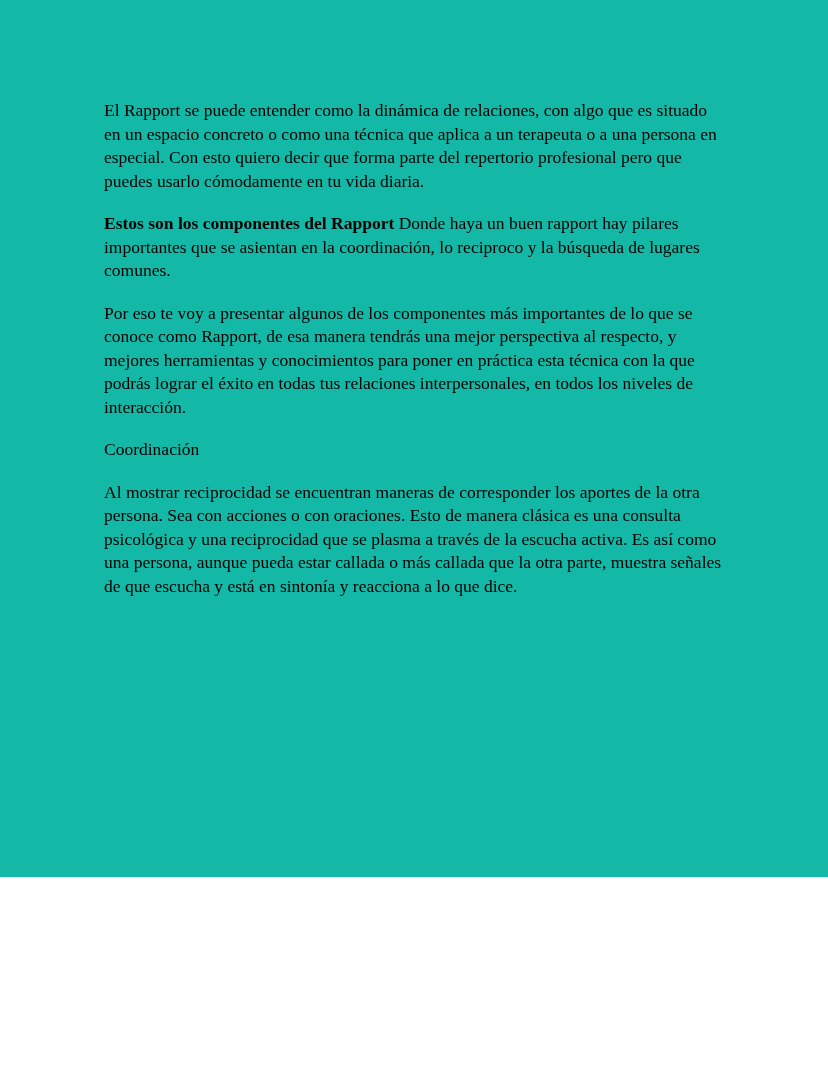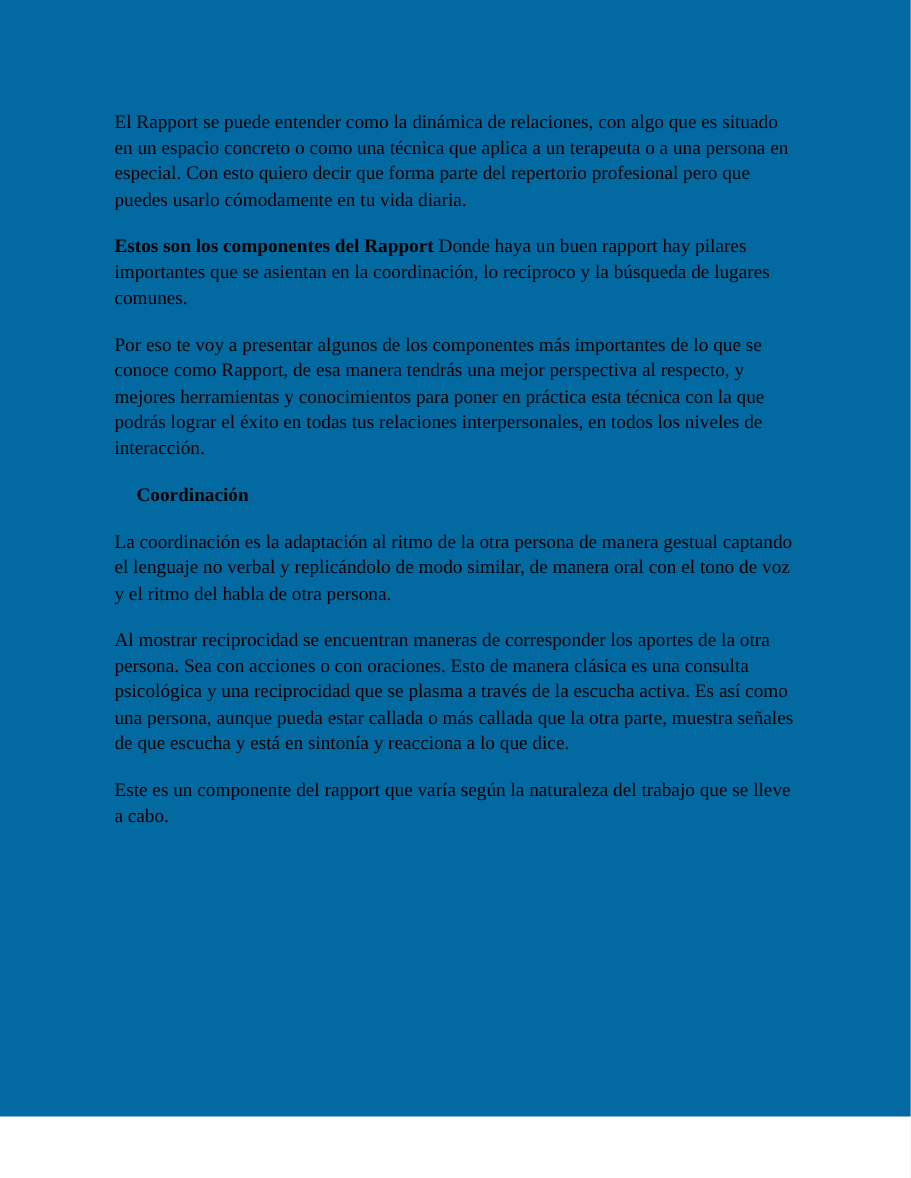--- a/index.html
+++ b/index.html
@@ -10,56 +10,53 @@
   body {
     width: 828px;
     height: 1071px;
     overflow: hidden;
     font-family: "Liberation Serif", serif;
     color: #000000;
   }
   .page {
     box-sizing: border-box;
     width: 828px;
-    height: 1015px;
+    height: 877px;
     padding: 99px 104px 0 104px;
-    background: #0369a1;
+    background: #14b8a6;
   }
   .doc-paragraph,
   .doc-heading {
     width: 620px;
     margin: 0 0 19px 0;
     font-size: 17.5px;
     line-height: 23.5px;
     font-weight: normal;
     text-align: left;
   }
   .doc-heading {
-    font-weight: bold;
-    margin-left: 20px;
+    font-weight: normal;
   }
   .bold-lead {
     font-weight: bold;
   }
 </style>
 </head>
 <body>
 
 <div class="page">
 
   <p class="doc-paragraph">El Rapport se puede entender como la dinámica de relaciones, con algo que es situado en un espacio concreto o como una técnica que aplica a un terapeuta o a una persona en especial. Con esto quiero decir que forma parte del repertorio profesional pero que puedes usarlo cómodamente en tu vida diaria.</p>
 
   <p class="doc-paragraph"><span class="bold-lead">Estos son los componentes del Rapport</span><span> Donde haya un buen rapport hay pilares importantes que se asientan en la coordinación, lo reciproco y la búsqueda de lugares comunes.</span></p>
 
   <p class="doc-paragraph">Por eso te voy a presentar algunos de los componentes más importantes de lo que se conoce como Rapport, de esa manera tendrás una mejor perspectiva al respecto, y mejores herramientas y conocimientos para poner en práctica esta técnica con la que podrás lograr el éxito en todas tus relaciones interpersonales, en todos los niveles de interacción.</p>
 
   <h2 class="doc-heading">Coordinación</h2>
 
-  <p class="doc-paragraph">La coordinación es la adaptación al ritmo de la otra persona de manera gestual captando el lenguaje no verbal y replicándolo de modo similar, de manera oral con el tono de voz y el ritmo del habla de otra persona.</p>
 
 
 
   <p class="doc-paragraph">Al mostrar reciprocidad se encuentran maneras de corresponder los aportes de la otra persona. Sea con acciones o con oraciones. Esto de manera clásica es una consulta psicológica y una reciprocidad que se plasma a través de la escucha activa. Es así como una persona, aunque pueda estar callada o más callada que la otra parte, muestra señales de que escucha y está en sintonía y reacciona a lo que dice.</p>
 
-  <p class="doc-paragraph">Este es un componente del rapport que varía según la naturaleza del trabajo que se lleve a cabo.</p>
 
 
 </div>
 
 </body></html>

